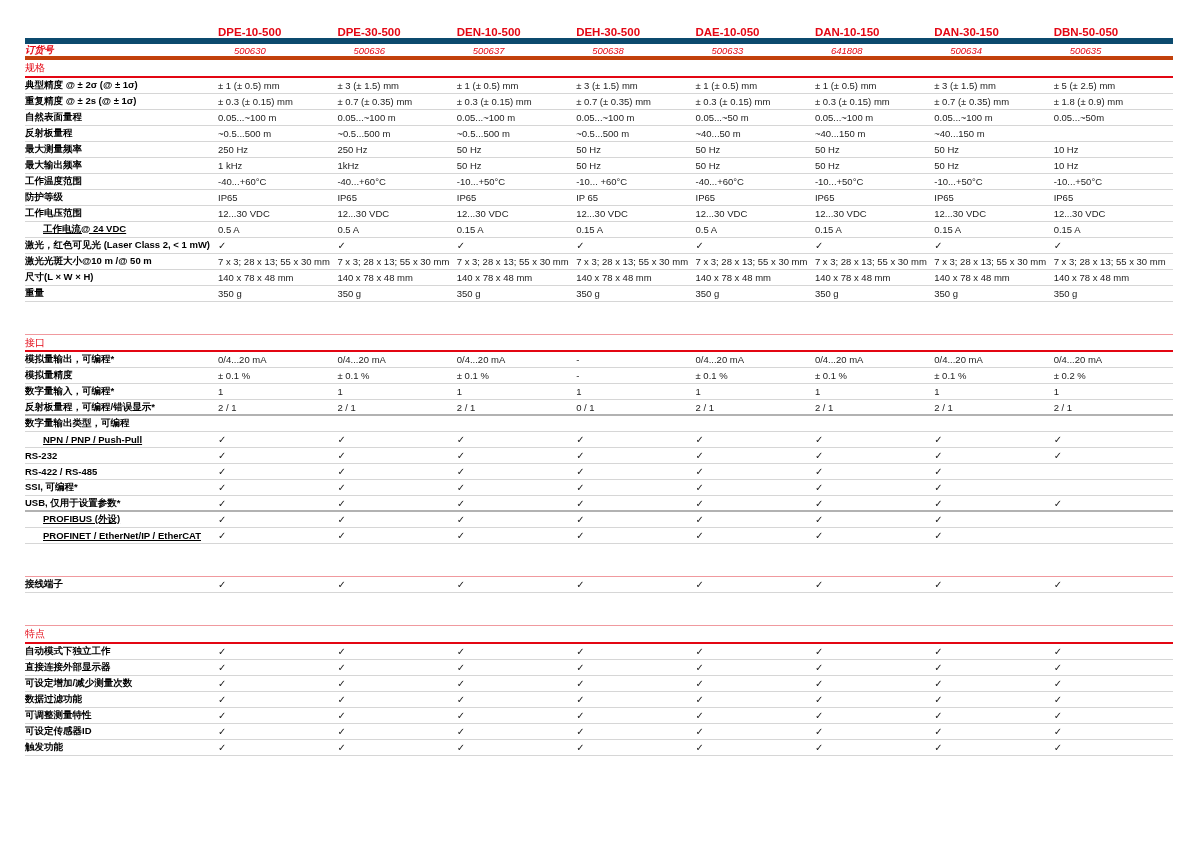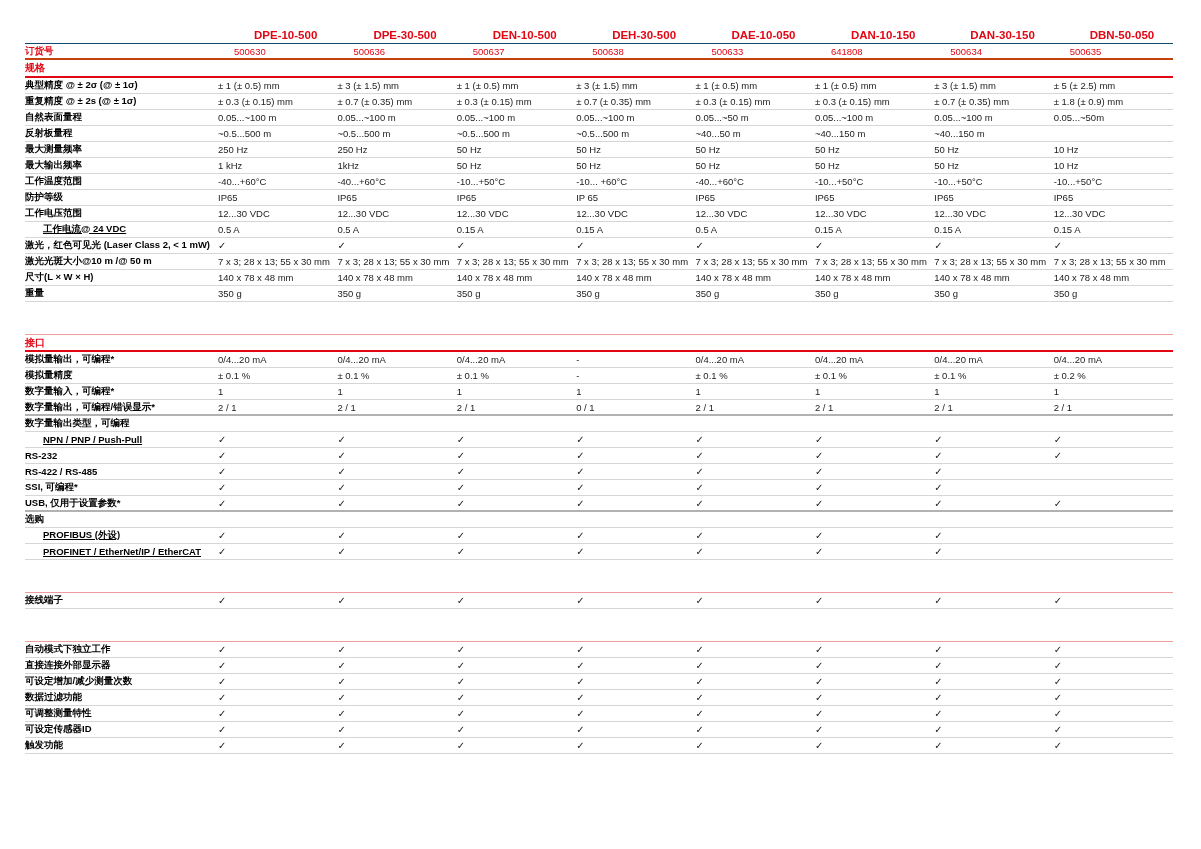--- a/index.html
+++ b/index.html
@@ -7,30 +7,30 @@
     width:1201px;height:849px;background:#fff;overflow:hidden;
     font-family:"Liberation Sans","DejaVu Sans",sans-serif;color:#1c1c1c;
     -webkit-font-smoothing:antialiased;
   }
   .table{margin:26px 0 0 25px;width:1148px;}
   .row{
     display:grid;grid-template-columns:193px repeat(8,1fr);
     align-items:center;height:16px;box-sizing:border-box;
     border-bottom:1px solid #d6d6d6;
   }
-  .row.hdr{height:18px;border-bottom:1px solid #0c4a6e;gap:36px;}
+  .row.hdr{height:18px;border-bottom:6px solid #0c4a6e;}
   .hdr .col{color:#e30613;font-weight:bold;font-size:11.5px;white-space:nowrap;}
-  .row.order{border-bottom:2px solid #c2410c;}
+  .row.order{border-bottom:4px solid #c2410c;font-style:italic;}
   .order .lbl{color:#e30613;}
   .order .val{color:#e30613;padding-left:16px;}
   .sec{margin-top:32px;border-top:1px solid #f0999e;}
   .sec.first{margin-top:0;border-top:none;}
   .sec-title{
     height:17.5px;box-sizing:border-box;border-bottom:2.5px solid #e30613;
-    color:#e30613;font-weight:bold;font-size:10px;line-height:15px;
+    color:#e30613;font-weight:normal;font-size:10px;line-height:15px;
   }
   .lbl{font-size:9.5px;font-weight:bold;color:#000;white-space:nowrap;overflow:visible;}
   .val{font-size:9.5px;color:#222;white-space:nowrap;overflow:visible;}
   .indent{padding-left:18px;text-decoration:underline;}
   .row.strong{border-bottom:2px solid #b2b2b2;}
   .check{font-size:10px;color:#1a1a1a;line-height:1;}
 </style>
 </head>
 <body>
 
@@ -243,21 +243,21 @@
         <div class="val">1</div>
         <div class="val">1</div>
         <div class="val">1</div>
         <div class="val">1</div>
         <div class="val">1</div>
         <div class="val">1</div>
         <div class="val">1</div>
         <div class="val">1</div>
       </div>
       <div class="row strong">
-        <div class="lbl">数字量输出，可编程/错误显示*</div>
+        <div class="lbl">反射板量程，可编程/错误显示*</div>
         <div class="val">2 / 1</div>
         <div class="val">2 / 1</div>
         <div class="val">2 / 1</div>
         <div class="val">0 / 1</div>
         <div class="val">2 / 1</div>
         <div class="val">2 / 1</div>
         <div class="val">2 / 1</div>
         <div class="val">2 / 1</div>
       </div>
       <div class="row">
@@ -320,31 +320,20 @@
         <div class="val"><span class="check">✓</span></div>
         <div class="val"><span class="check">✓</span></div>
         <div class="val"><span class="check">✓</span></div>
         <div class="val"><span class="check">✓</span></div>
         <div class="val"><span class="check">✓</span></div>
         <div class="val"><span class="check">✓</span></div>
         <div class="val"><span class="check">✓</span></div>
         <div class="val"><span class="check">✓</span></div>
       </div>
       <div class="row">
-        <div class="lbl">选购</div>
-        <div class="val"></div>
-        <div class="val"></div>
-        <div class="val"></div>
-        <div class="val"></div>
-        <div class="val"></div>
-        <div class="val"></div>
-        <div class="val"></div>
-        <div class="val"></div>
-      </div>
-      <div class="row">
         <div class="lbl indent">PROFIBUS (外设)</div>
         <div class="val"><span class="check">✓</span></div>
         <div class="val"><span class="check">✓</span></div>
         <div class="val"><span class="check">✓</span></div>
         <div class="val"><span class="check">✓</span></div>
         <div class="val"><span class="check">✓</span></div>
         <div class="val"><span class="check">✓</span></div>
         <div class="val"><span class="check">✓</span></div>
         <div class="val"></div>
       </div>
@@ -367,20 +356,21 @@
         <div class="val"><span class="check">✓</span></div>
         <div class="val"><span class="check">✓</span></div>
         <div class="val"><span class="check">✓</span></div>
         <div class="val"><span class="check">✓</span></div>
         <div class="val"><span class="check">✓</span></div>
         <div class="val"><span class="check">✓</span></div>
         <div class="val"><span class="check">✓</span></div>
       </div>
     </div>
     <div class="sec">
+      <div class="sec-title">特点</div>
       <div class="row">
         <div class="lbl">自动模式下独立工作</div>
         <div class="val"><span class="check">✓</span></div>
         <div class="val"><span class="check">✓</span></div>
         <div class="val"><span class="check">✓</span></div>
         <div class="val"><span class="check">✓</span></div>
         <div class="val"><span class="check">✓</span></div>
         <div class="val"><span class="check">✓</span></div>
         <div class="val"><span class="check">✓</span></div>
         <div class="val"><span class="check">✓</span></div>

